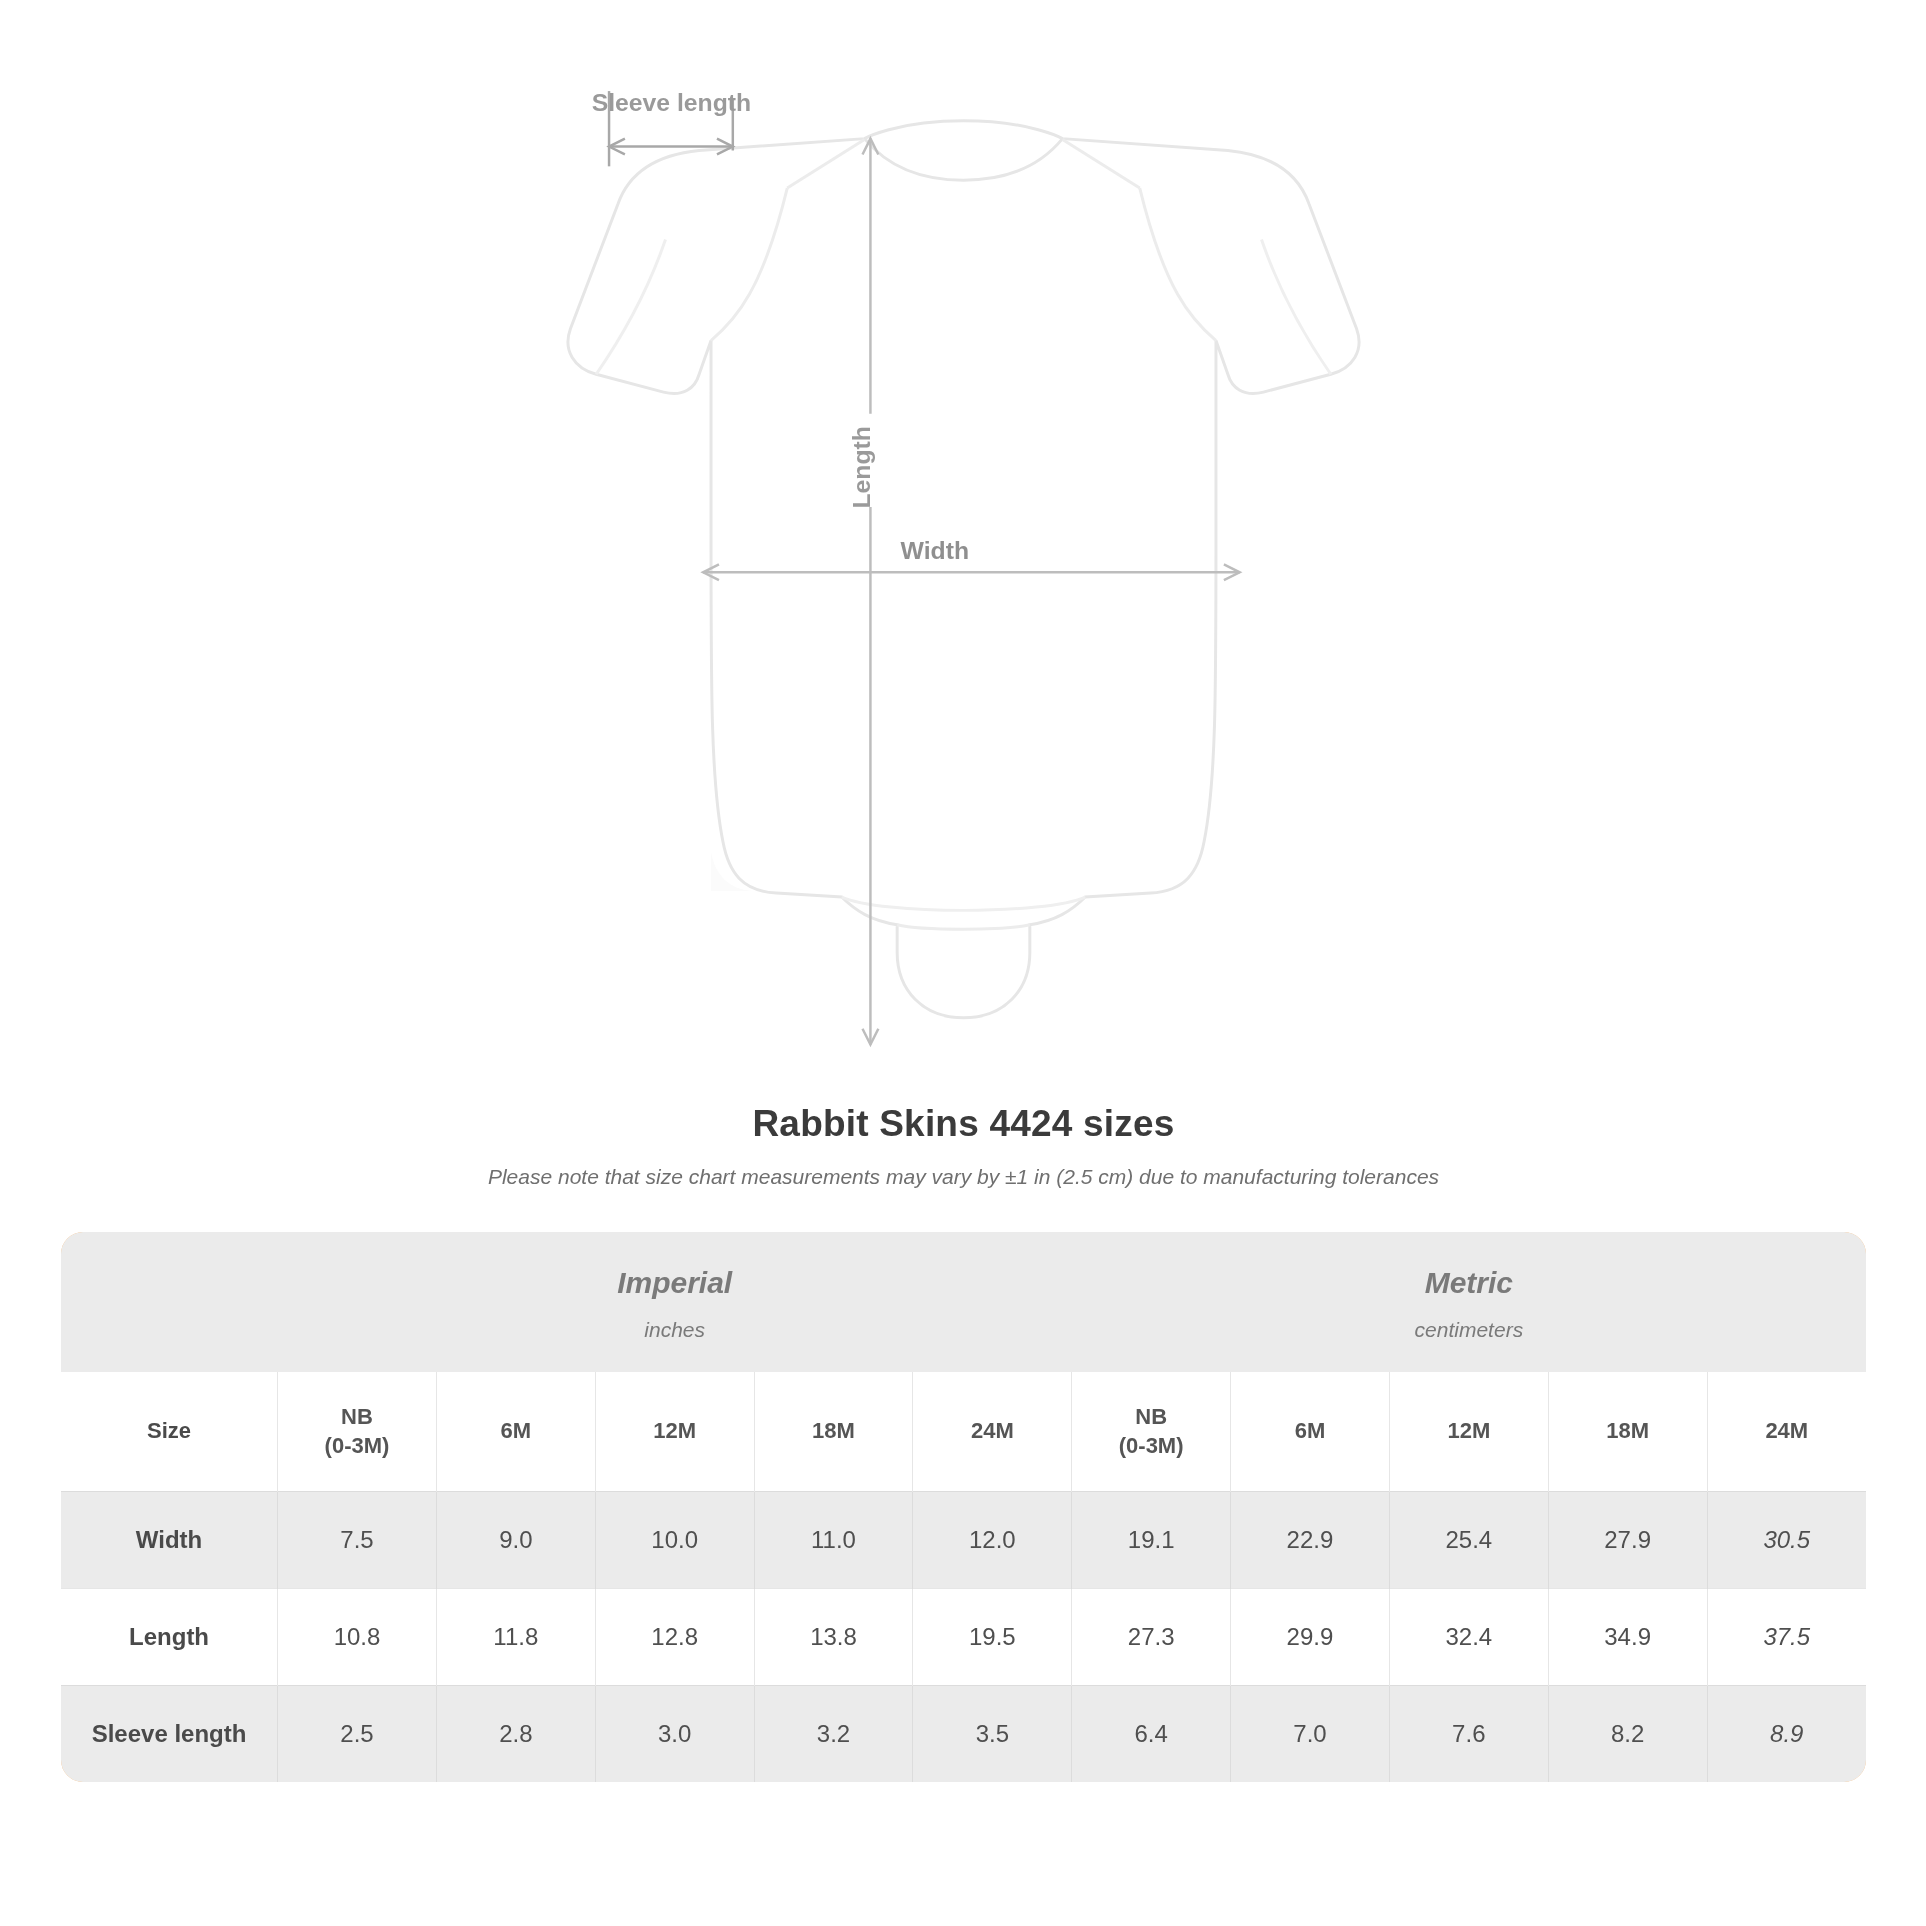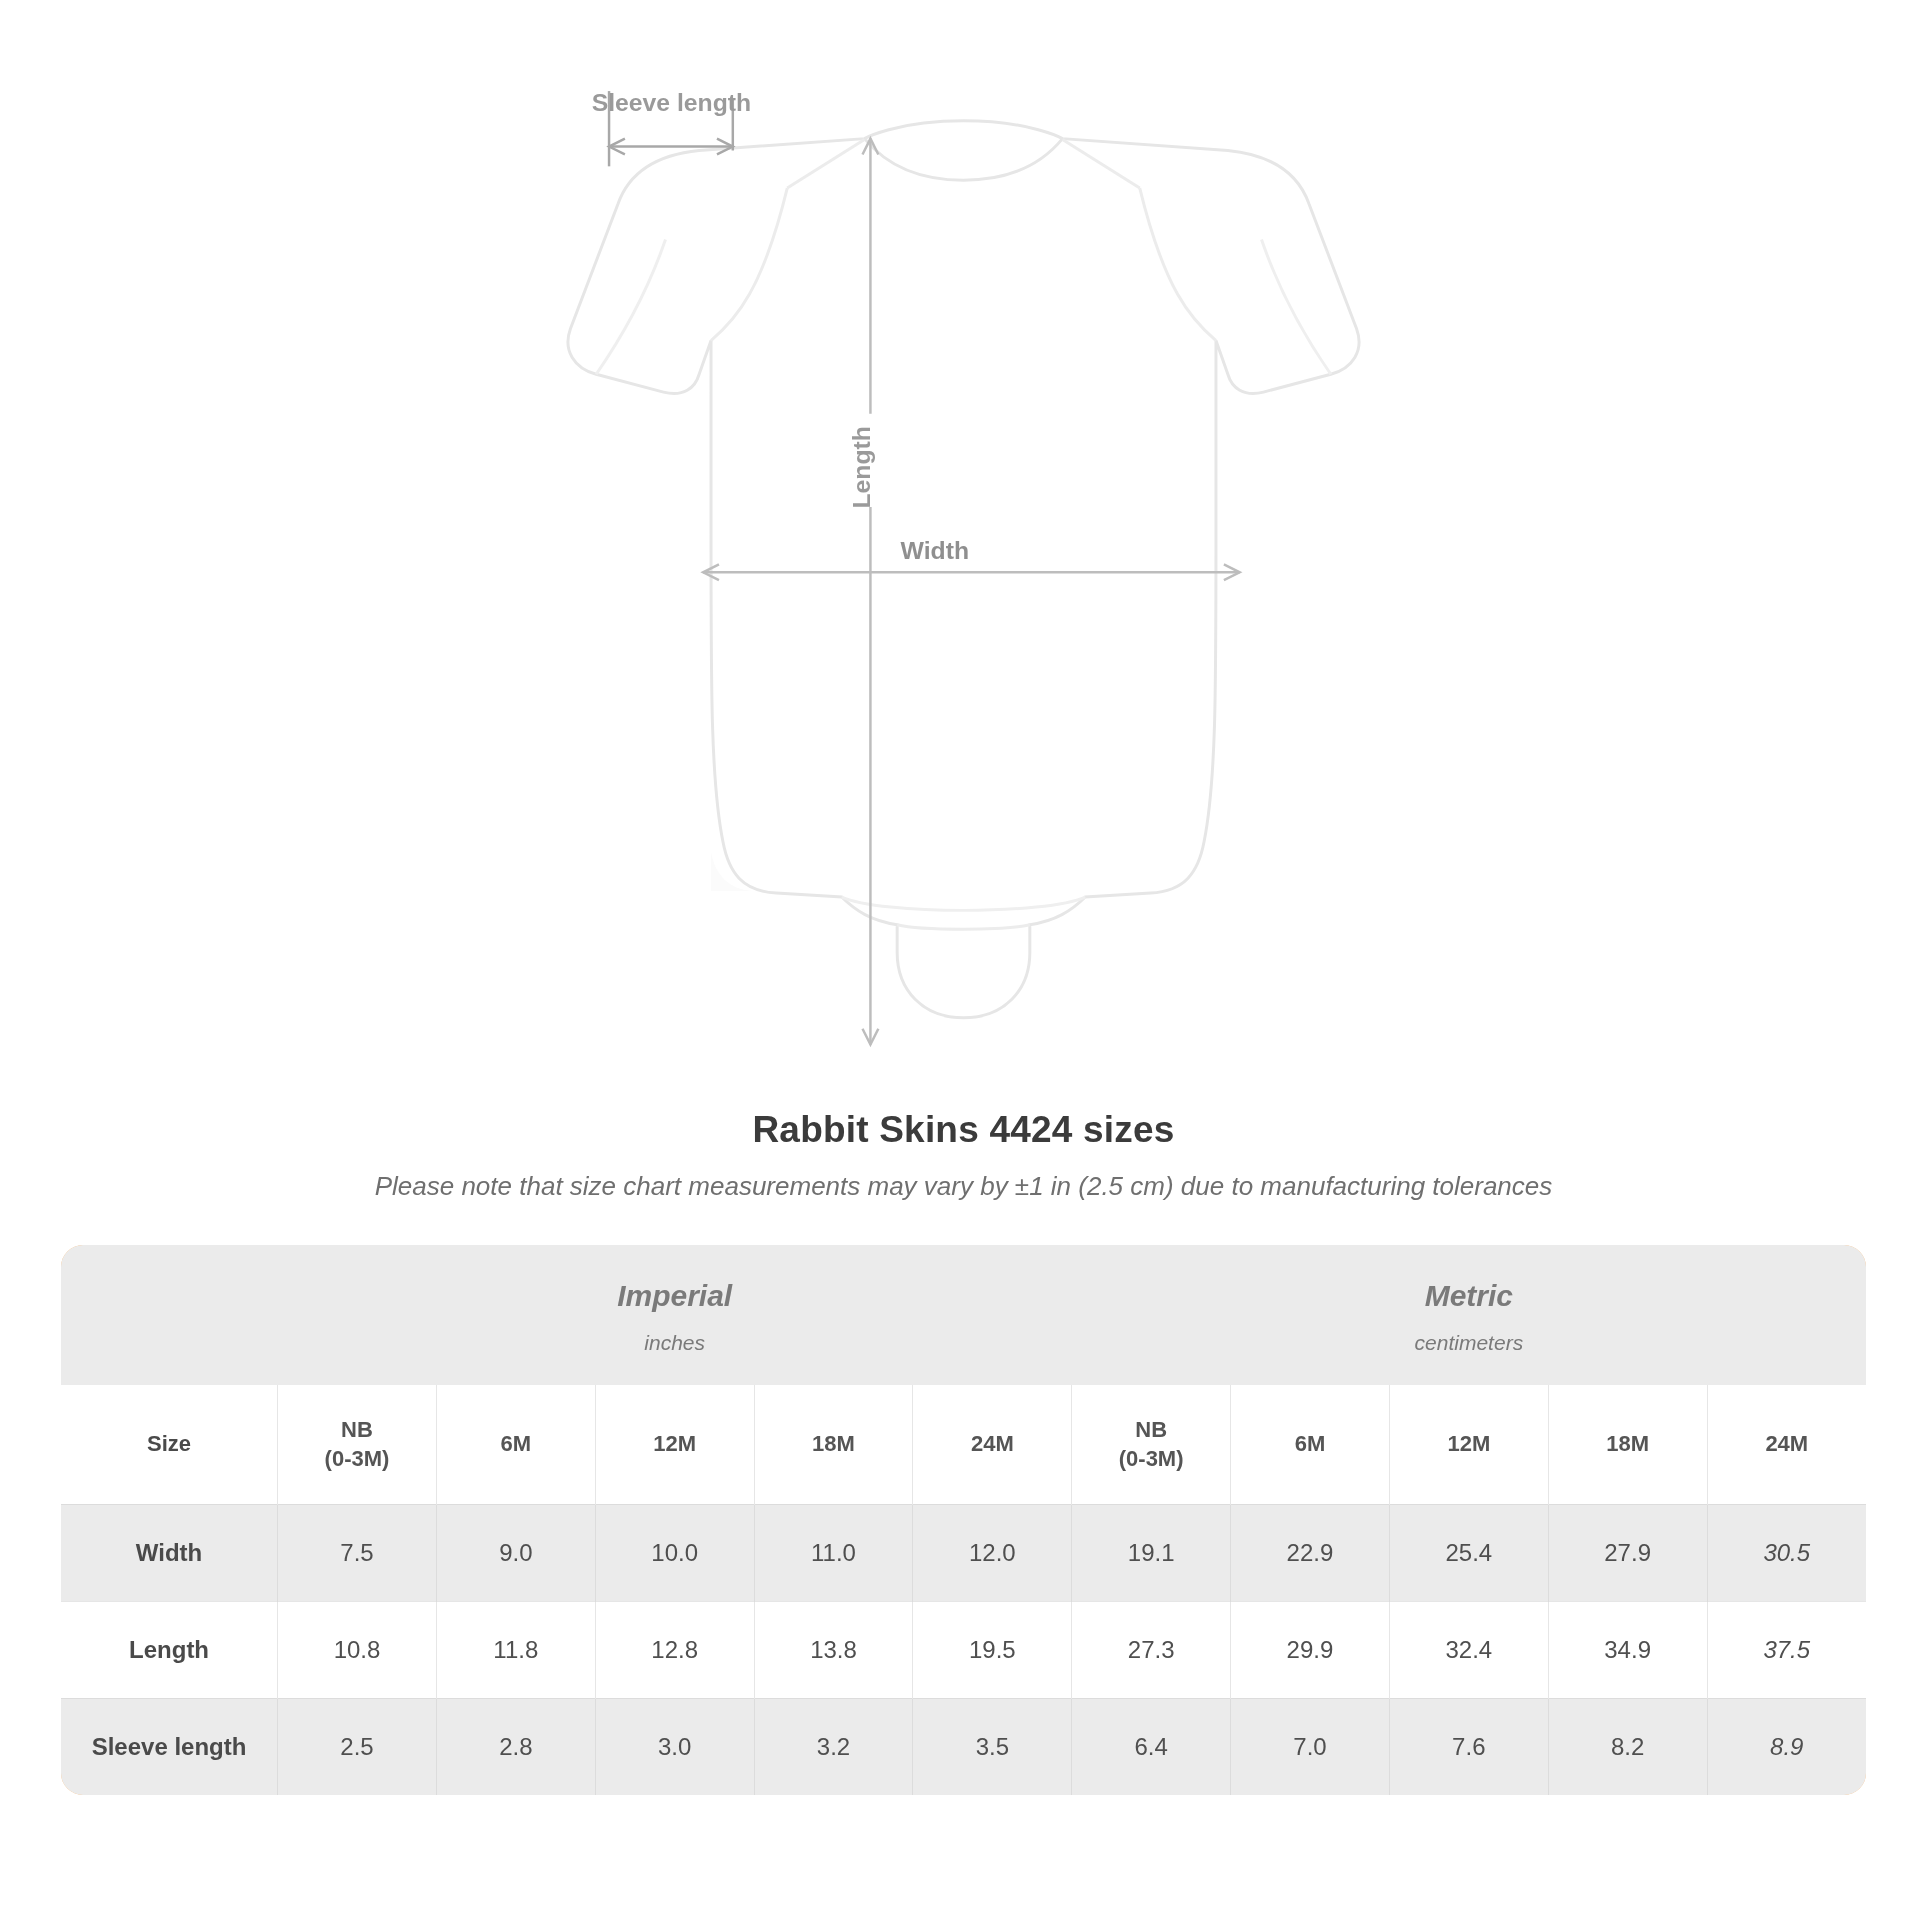--- a/index.html
+++ b/index.html
@@ -31,25 +31,25 @@
     display: block;
   }
 
   
   .chart-title {
     text-align: center;
     font-size: 37px;
     font-weight: bold;
     color: #3b3b3b;
     letter-spacing: 0.2px;
-    margin-top: 10px;
+    margin-top: 4px;
   }
   .chart-note {
     text-align: center;
-    font-size: 26px;
+    font-size: 21px;
     font-style: italic;
     color: #6f6f6f;
     margin-top: 20px;
   }
 
   
   .table-wrap {
     margin: 43px 61px 0 61px;
     border-radius: 22px;
     overflow: hidden;

